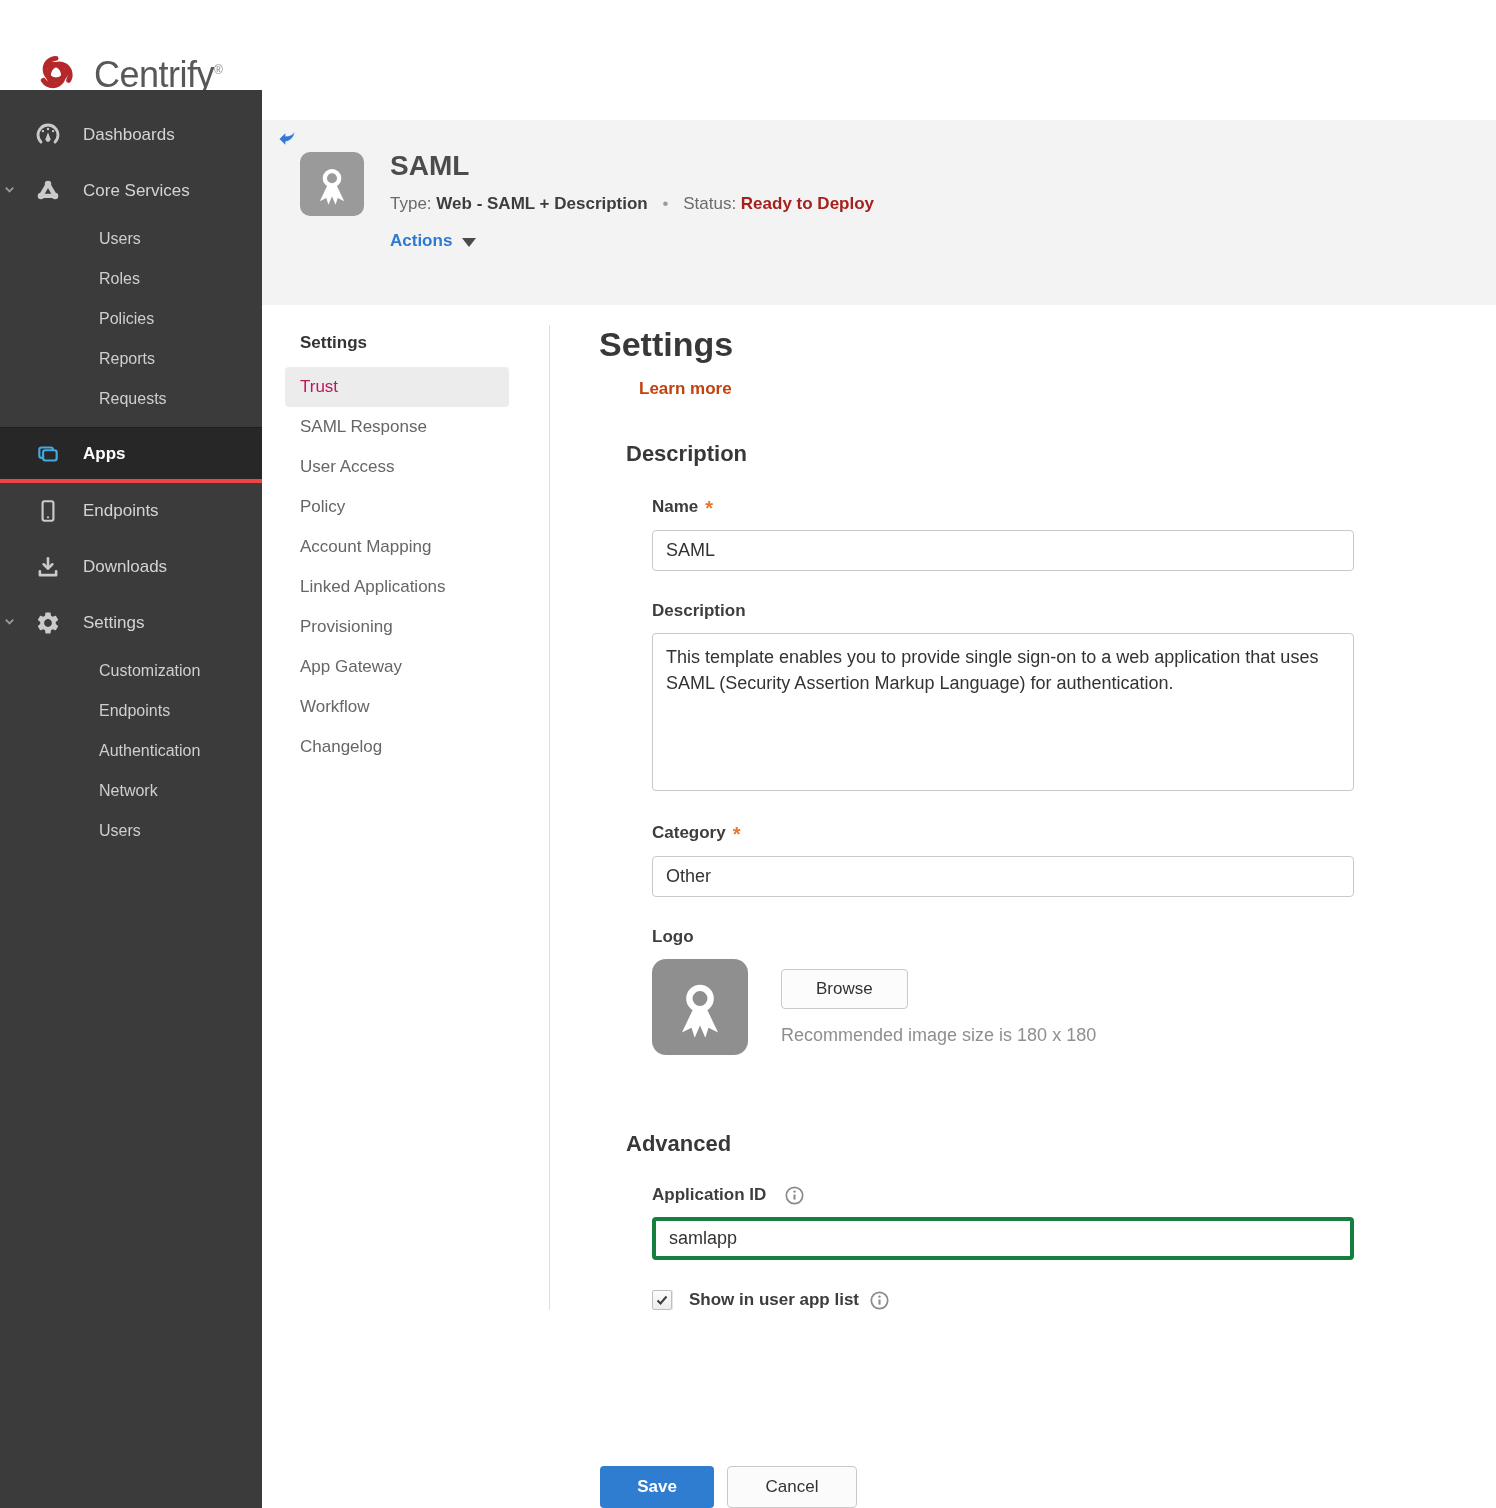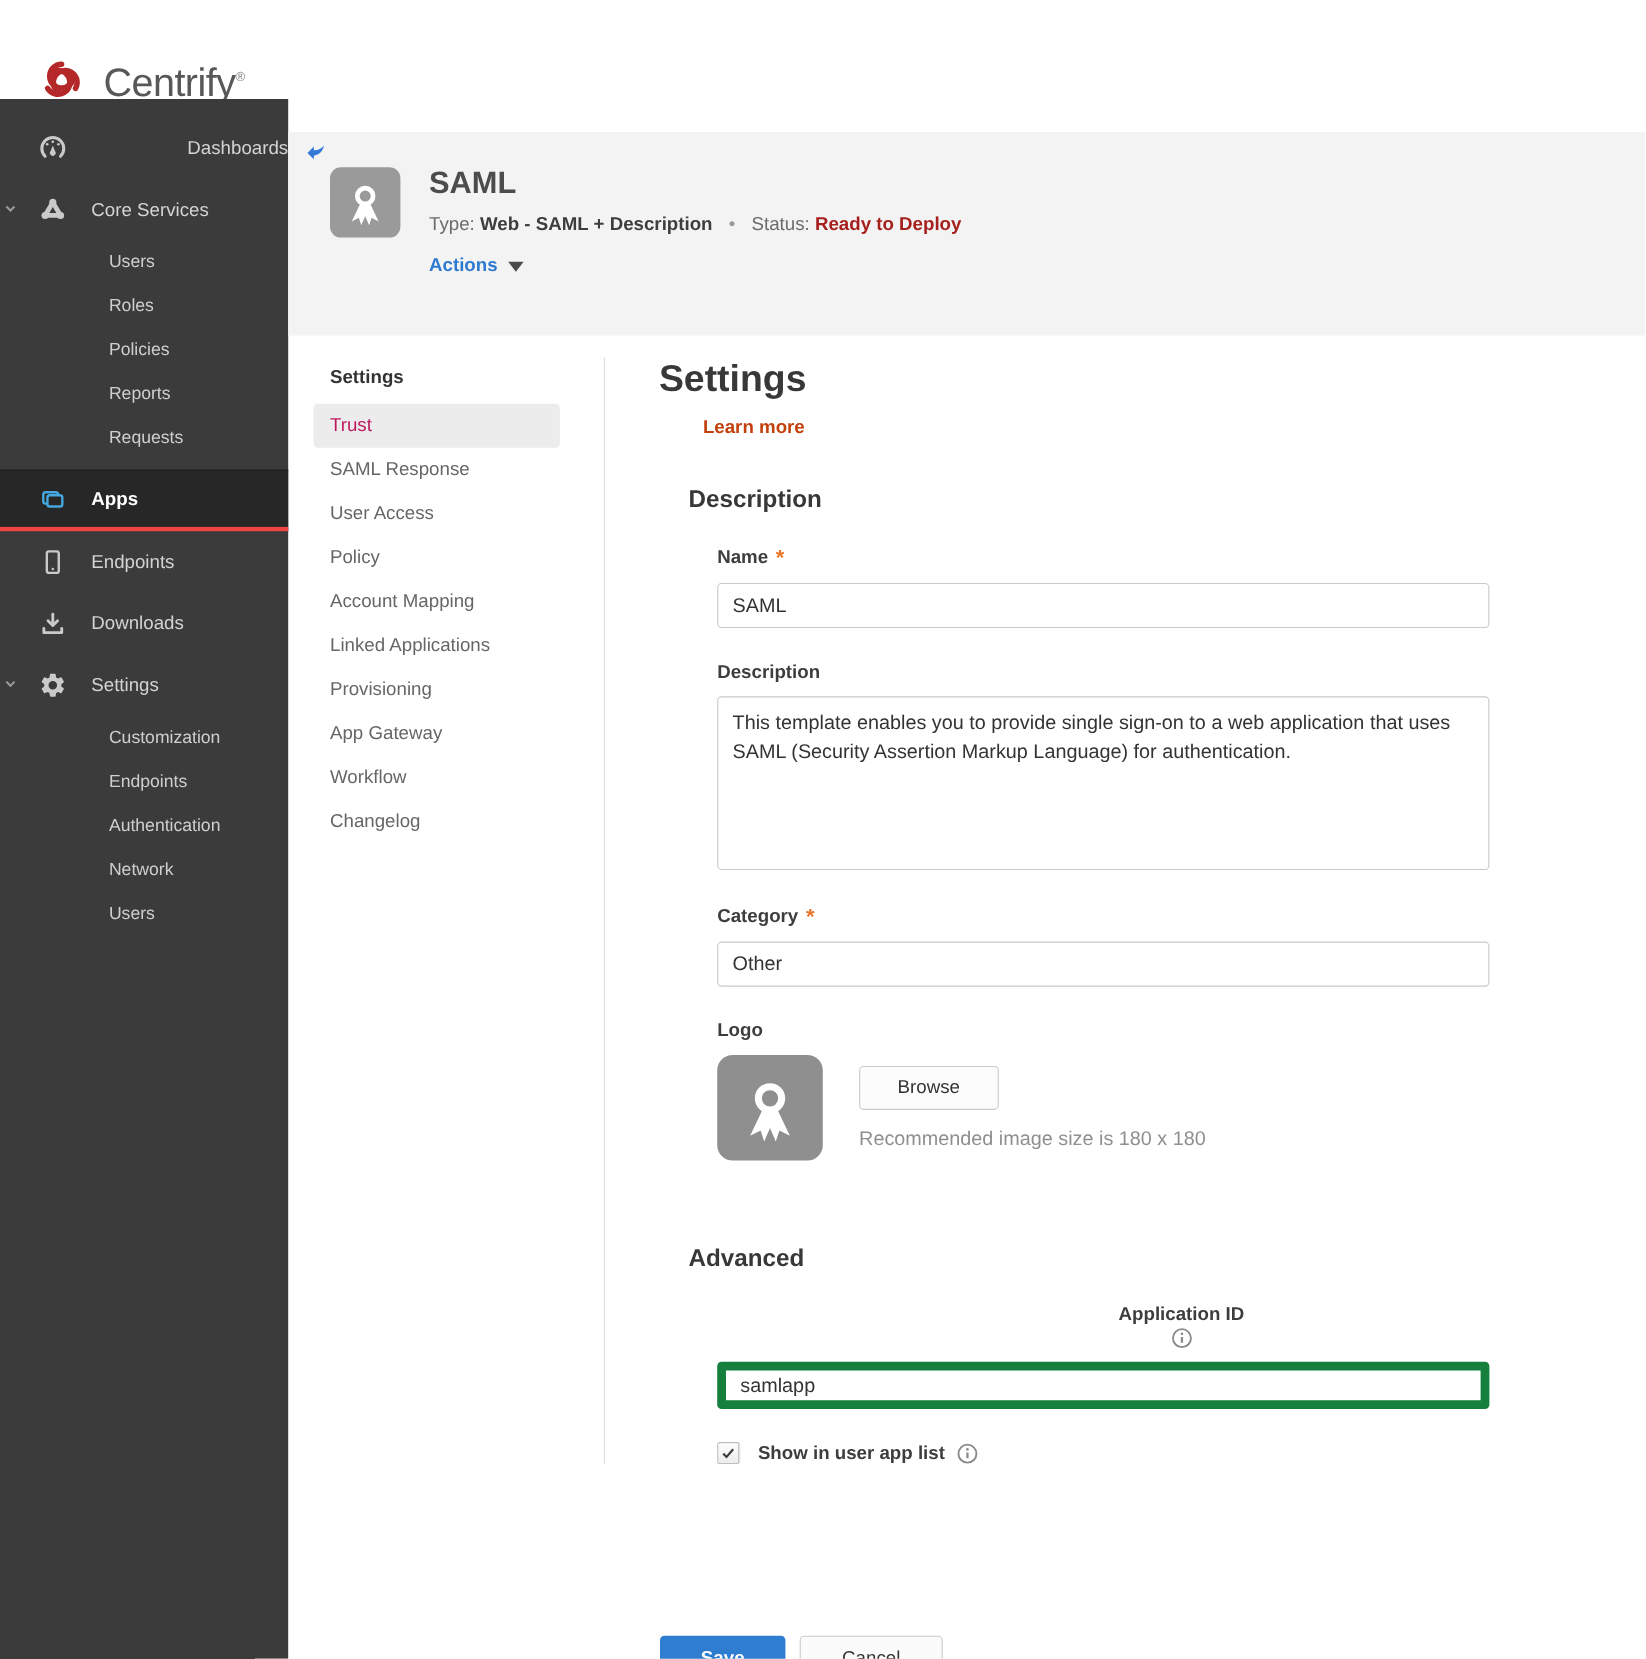--- a/index.html
+++ b/index.html
@@ -13,21 +13,21 @@
 
   
   .topbar { height: 90px; display: flex; align-items: center; padding-left: 30px; background: #fff; margin-top: 30px; }
   .brand-text { font-size: 36px; color: #57585a; letter-spacing: -0.5px; margin-left: 12px; }
   .brand-text sup { font-size: 12px; color: #8a8a8a; }
 
   
   .sidebar { position: absolute; top: 90px; left: 0; bottom: 0; width: 262px; background: #3b3b3b; }
   .side-item { position: relative; display: flex; align-items: center; height: 56px; padding-left: 35px; color: #d4d4d4; font-size: 17px; cursor: pointer; }
   .side-item .icon { width: 26px; height: 26px; margin-right: 22px; display: inline-flex; align-items: center; justify-content: center; }
-  .side-item.first { margin-top: 17px; justify-content: space-between; }
+  .side-item.first { margin-top: 17px; }
   .side-item.active { background: #272727; border-top: 1px solid #1e1e1e; border-bottom: 4px solid #ef4444; color: #fff; font-weight: bold; }
   .side-item.gap-top { margin-top: 8px; }
   .side-sub { display: flex; align-items: center; height: 40px; padding-left: 99px; color: #cfcfcf; font-size: 16px; cursor: pointer; }
   .expander { position: absolute; left: 3px; top: 50%; transform: translateY(-50%); }
 
   
   .content { margin-left: 262px; }
   .content-header { position: relative; height: 185px; background: #f3f3f3; }
   .back-btn { position: absolute; left: 14px; top: 9px; width: 22px; height: 20px; cursor: pointer; }
   .app-logo { position: absolute; left: 38px; top: 32px; width: 64px; height: 64px; border-radius: 10px; background: #9a9a9a; display: flex; align-items: center; justify-content: center; }
@@ -53,30 +53,30 @@
   .learn-more { display: inline-block; margin-top: 16px; font-size: 17px; font-weight: bold; color: #c2410c; text-decoration: none; cursor: pointer; margin-left: 40px; }
 
   .section { margin-top: 42px; padding-left: 27px; }
   .section.advanced { margin-top: 76px; }
   .section-heading { font-size: 22px; font-weight: bold; color: #383838; }
   .field { margin-top: 28px; padding-left: 26px; }
   .field + .field { margin-top: 30px; }
   .field-label { font-size: 17px; font-weight: bold; color: #3d3d3d; display: inline-flex; align-items: center; }
   .req { color: #e8762c; font-weight: bold; font-size: 20px; margin-left: 7px; position: relative; top: 2px; }
   .text-input { display: block; margin-top: 12px; width: 702px; height: 41px; border: 1px solid #c9c9c9; border-radius: 4px; padding: 0 13px; font-size: 18px; color: #333; font-family: "Liberation Sans", sans-serif; background: #fff; }
-  .text-input.focused { border: 8px solid #15803d; height: 43px; }
+  .text-input.focused { border: 4px solid #15803d; height: 43px; }
   textarea.text-input { height: 158px; padding: 10px 13px; line-height: 1.45; resize: none; }
 
   .logo-row { display: flex; margin-top: 12px; align-items: flex-start; }
   .logo-preview { width: 96px; height: 96px; border-radius: 14px; background: #8f8f8f; display: flex; align-items: center; justify-content: center; flex-shrink: 0; }
   .logo-right { margin-left: 33px; padding-top: 10px; }
   .browse-btn { height: 40px; padding: 0 34px; background: #fcfcfc; border: 1px solid #c9c9c9; border-radius: 4px; font-size: 17px; color: #333; font-family: "Liberation Sans", sans-serif; cursor: pointer; }
   .logo-hint { margin-top: 16px; font-size: 18px; color: #8f8f8f; }
 
-  .label-with-info { display: flex; align-items: center; gap: 2px; flex-direction: column; }
+  .label-with-info { display: flex; align-items: center; gap: 19px; }
   .info-icon { display: inline-flex; cursor: pointer; }
 
   .check-row { display: flex; align-items: flex-end; margin-top: 30px; padding-left: 26px; }
   .checkbox { width: 20px; height: 20px; background: linear-gradient(#fdfdfd, #ededed); border: 1px solid #bfbfbf; border-radius: 2px; display: inline-flex; align-items: center; justify-content: center; cursor: pointer; box-shadow: 1px 0 0 #e4e4e4; }
   .check-label { margin-left: 17px; margin-right: 11px; font-size: 17px; font-weight: bold; color: #3d3d3d; }
 
   .button-row { display: flex; gap: 13px; margin: 30px 0 0 338px; }
   .btn { height: 42px; border-radius: 4px; font-size: 17px; font-family: "Liberation Sans", sans-serif; cursor: pointer; }
   .btn-save { width: 114px; background: #2e7dd1; border: none; color: #fff; font-weight: bold; }
   .btn-cancel { width: 130px; background: #fbfbfb; border: 1px solid #c9c9c9; color: #333; }

